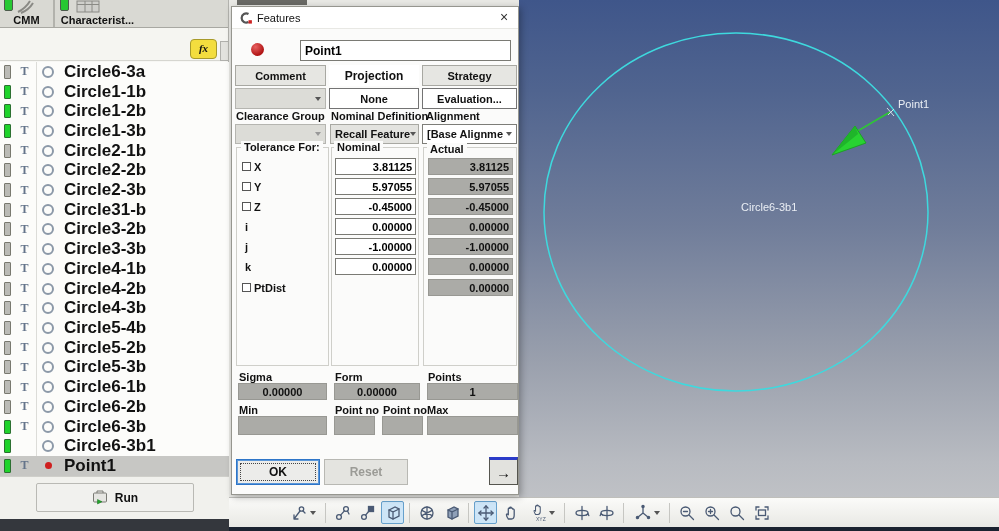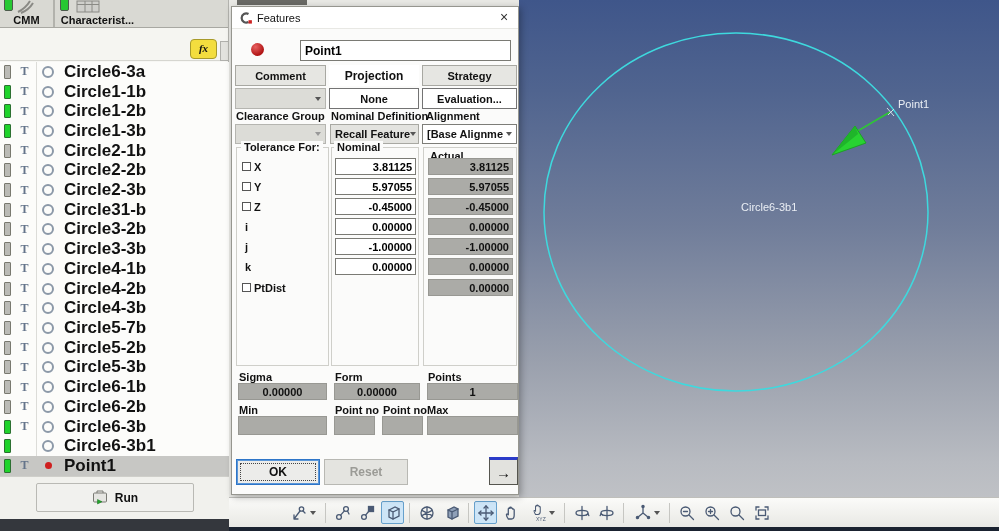--- a/index.html
+++ b/index.html
@@ -262,21 +262,21 @@
           <span class="ring"></span>
         </span>
         <span class="feat-label">Circle4-3b</span>
       </div>
       <div class="feat-row">
         <span class="feat-bar gray"></span>
         <span class="feat-t">T</span>
         <span class="feat-ic">
           <span class="ring"></span>
         </span>
-        <span class="feat-label">Circle5-7b</span>
+        <span class="feat-label">Circle5-4b</span>
       </div>
       <div class="feat-row">
         <span class="feat-bar gray"></span>
         <span class="feat-t">T</span>
         <span class="feat-ic">
           <span class="ring"></span>
         </span>
         <span class="feat-label">Circle5-2b</span>
       </div>
       <div class="feat-row">
@@ -384,21 +384,21 @@
   <div class="abs combo white" style="left:190px;top:117px;width:95px;height:20px">
     <span>[Base Alignme</span>
     <span class="chev"></span>
   </div>
 
   <div class="abs fieldset" style="left:4px;top:140px;width:93px;height:219px"></div>
   <div class="abs fieldset" style="left:99px;top:140px;width:88px;height:219px"></div>
   <div class="abs fieldset" style="left:191px;top:140px;width:94px;height:219px"></div>
   <div class="abs legend" style="left:9px;top:134px">Tolerance For:</div>
   <div class="abs legend" style="left:102px;top:134px">Nominal</div>
-  <div class="abs legend" style="left:195px;top:143px">Actual</div>
+  <div class="abs legend" style="left:195px;top:136px">Actual</div>
 
   <div></div>
 
   <div class="abs sec-label" style="left:7px;top:364px">Sigma</div>
   <div class="abs sec-label" style="left:103px;top:364px">Form</div>
   <div class="abs sec-label" style="left:196px;top:364px">Points</div>
   <div class="abs readout center" style="left:6px;top:376px;width:89px;height:17px">0.00000</div>
   <div class="abs readout center" style="left:102px;top:376px;width:86px;height:17px">0.00000</div>
   <div class="abs readout center" style="left:195px;top:376px;width:91px;height:17px">1</div>
 

